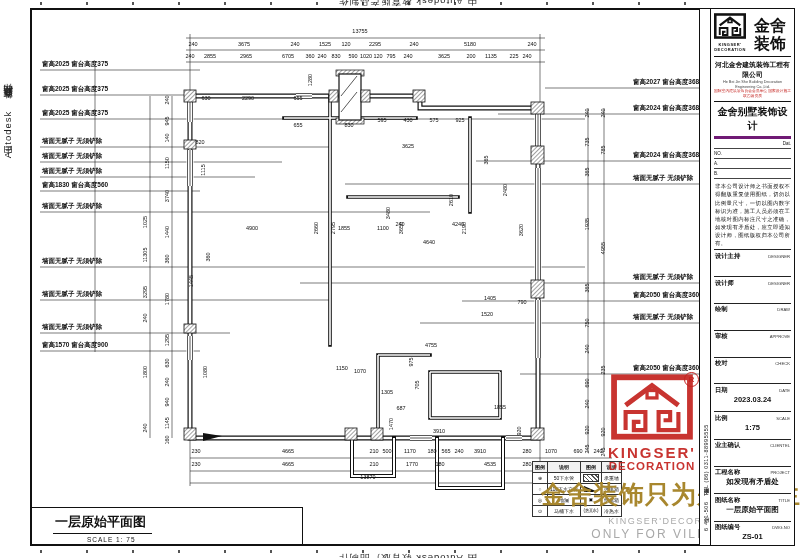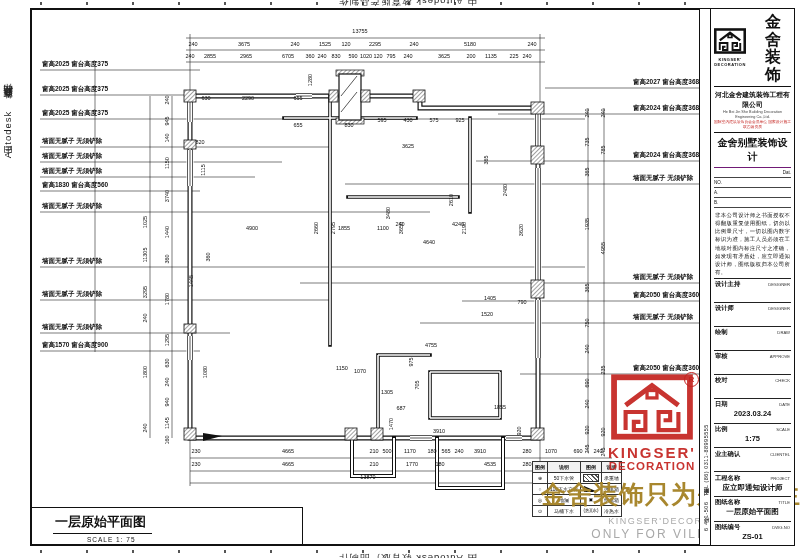--- a/index.html
+++ b/index.html
@@ -47,27 +47,27 @@
   #wm-en2{position:absolute;left:590px;top:527px;width:165px;text-align:center;color:#a9a9a9;
     font-size:12px;letter-spacing:2px;}
   
   #titleblock{position:absolute;left:699px;top:8px;width:96px;height:538px;border:1.5px solid #111;
     background:#fff;box-sizing:border-box;}
   #tb-strip{position:absolute;left:0;top:0;width:11px;height:100%;border-right:1px solid #111;box-sizing:border-box;}
   #tb-strip span{display:block;margin:2px auto;height:97%;writing-mode:vertical-rl;transform:rotate(180deg);
     font-size:5.5px;letter-spacing:0.5px;color:#222;white-space:nowrap;}
   #tb-inner{position:absolute;left:11px;top:0;right:0;bottom:0;padding:4px 3px 2px;box-sizing:border-box;
     display:flex;flex-direction:column;}
-  .tb-logo-row{display:flex;align-items:center;gap:19px;border-bottom:1px solid #111;padding-bottom:3px;}
+  .tb-logo-row{display:flex;align-items:flex-end;gap:8px;border-bottom:1px solid #111;padding-bottom:3px;}
   .tb-logo-cap{font-size:4px;letter-spacing:0.5px;font-weight:bold;color:#111;line-height:1.2;text-align:center;}
   .tb-big{font-size:16px;font-weight:bold;color:#111;line-height:1.1;}
   .tb-company{font-size:6.8px;font-weight:bold;text-align:center;margin-top:3px;color:#111;}
   .tb-company-en{font-size:3.8px;text-align:center;color:#444;line-height:1.3;}
   .tb-company-sub{font-size:3.8px;text-align:center;color:#c4231f;line-height:1.3;border-bottom:1px solid #111;padding-bottom:2px;}
-  .tb-product{font-size:10px;font-weight:bold;text-align:center;padding:3px 0;border-bottom:1px solid #701a75;color:#111;}
+  .tb-product{font-size:10px;font-weight:bold;text-align:center;padding:3px 0;border-bottom:3px solid #701a75;color:#111;}
   .tb-line{font-size:4.5px;color:#111;border-bottom:0.8px solid #444;height:9px;line-height:9px;}
   .tb-line.r{text-align:right;}
   .tb-disc{font-size:5.4px;line-height:1.5;text-align:justify;color:#111;padding:3px 1px 2px;}
   .tb-field{border-top:1px solid #222;padding:1.5px 1px 1px;}
   .tb-frow{display:flex;justify-content:space-between;align-items:baseline;}
   .tb-flabel{font-size:6.3px;font-weight:bold;color:#111;}
   .tb-fen{font-size:4.2px;color:#333;}
   .tb-fvalue{text-align:center;font-size:7.5px;font-weight:bold;color:#111;min-height:9px;line-height:1.3;}
   #tb-fields{flex:1;display:flex;flex-direction:column;justify-content:space-between;}
 </style>
@@ -486,21 +486,21 @@
               <span class="tb-flabel">业主确认</span>
               <span class="tb-fen">CLIENTEL</span>
             </div>
             <div class="tb-fvalue"></div>
           </div>
           <div class="tb-field">
             <div class="tb-frow">
               <span class="tb-flabel">工程名称</span>
               <span class="tb-fen">PROJECT</span>
             </div>
-            <div class="tb-fvalue">应立即通知设计师</div>
+            <div class="tb-fvalue">如发现有矛盾处</div>
           </div>
           <div class="tb-field">
             <div class="tb-frow">
               <span class="tb-flabel">图纸名称</span>
               <span class="tb-fen">TITLE</span>
             </div>
             <div class="tb-fvalue">一层原始平面图</div>
           </div>
           <div class="tb-field">
             <div class="tb-frow">

